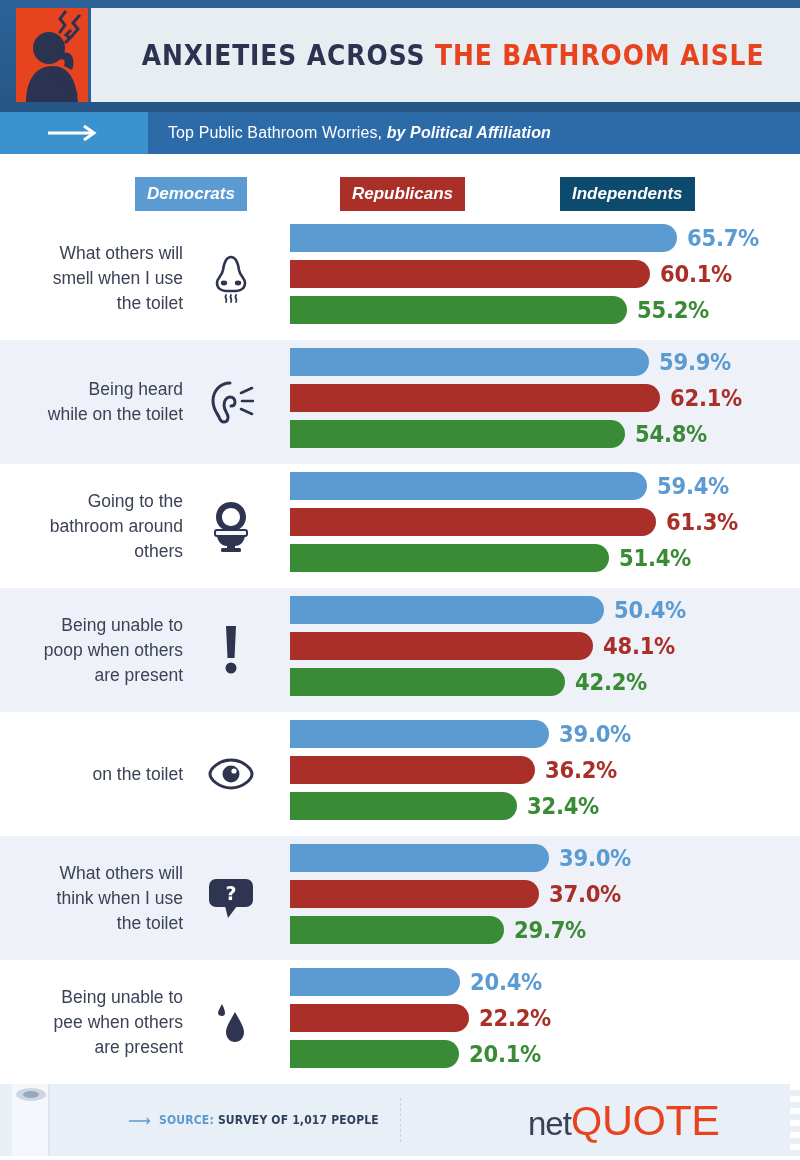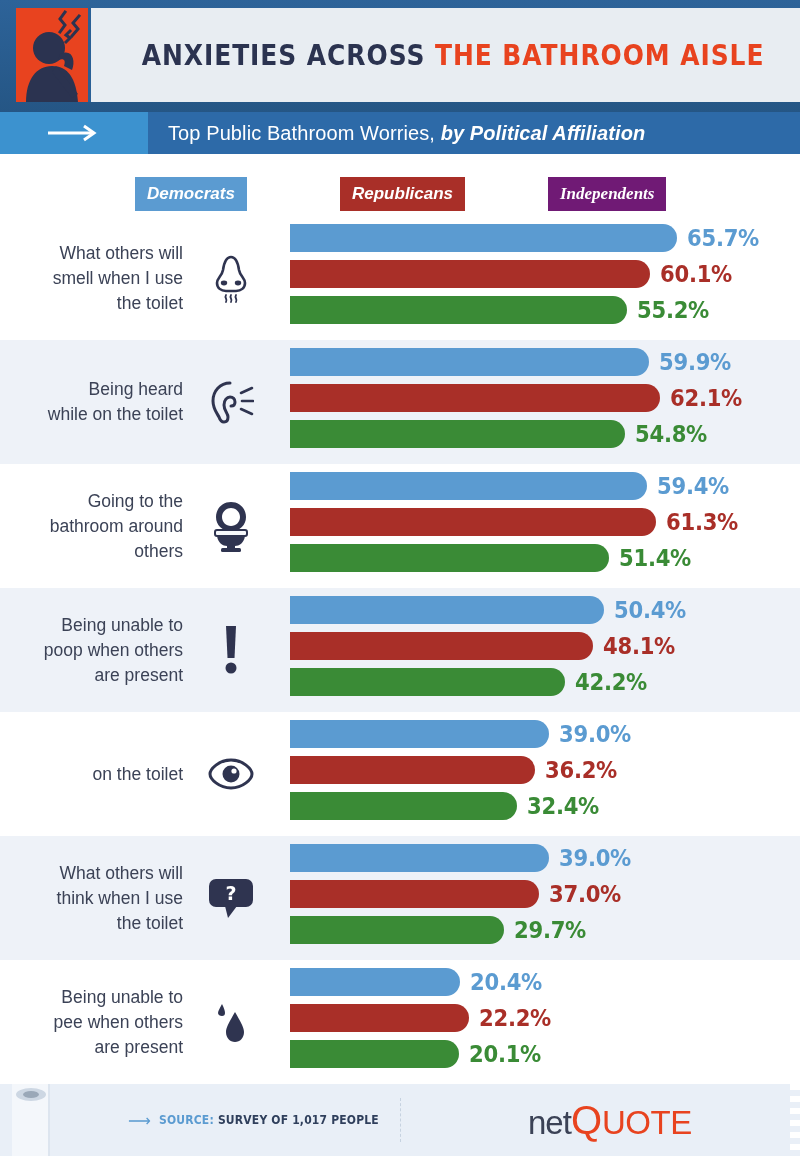--- a/index.html
+++ b/index.html
@@ -84,21 +84,21 @@
   }
   .subbar-text-cell {
     flex: 1 1 auto;
     background: #2d6aa8;
     display: flex;
     align-items: center;
     padding-left: 20px;
   }
   .subbar-text {
     color: #ffffff;
-    font-size: 20px;
+    font-size: 16px;
     font-family: "Liberation Sans", sans-serif;
     letter-spacing: 0.1px;
   }
   .subbar-text .bold-italic {
     font-weight: bold;
     font-style: italic;
   }
 
   
   .legend {
@@ -117,21 +117,21 @@
     padding: 17px 12px;
     color: #ffffff;
     font-weight: bold;
     font-style: italic;
     font-size: 17px;
     white-space: nowrap;
     font-family: "Liberation Sans", sans-serif;
   }
   .legend-dem  { left: 135px; background: #5b9bd1; }
   .legend-rep  { left: 340px; background: #a92f28; }
-  .legend-ind  { left: 548px; background: #701a75; font-family: Liberation Serif, serif; }
+  .legend-ind  { left: 560px; background: #0c4a6e; }
 
   
   .rows { width: 691px; background:#ffffff; }
 
   .row {
     position: relative;
     display: flex;
     align-items: center;
     height: 124px;
     width: 800px;
@@ -265,21 +265,21 @@
     display: flex;
     align-items: baseline;
     font-family: "Liberation Sans", sans-serif;
   }
   .logo-net {
     font-size: 33px;
     color: #3b4256;
     letter-spacing: -1px;
   }
   .logo-quote {
-    font-size: 33px;
+    font-size: 43px;
     color: #e8431f;
     letter-spacing: -0.5px;
   }
   .logo-q-big { font-size: 40px; color: #e8431f; }
 
   .footer-edge {
     position: absolute;
     right: 0; top: 0;
     width: 10px; height: 72px;
     background: repeating-linear-gradient(180deg, #ffffff 0 6px, #e9eff7 6px 12px);

